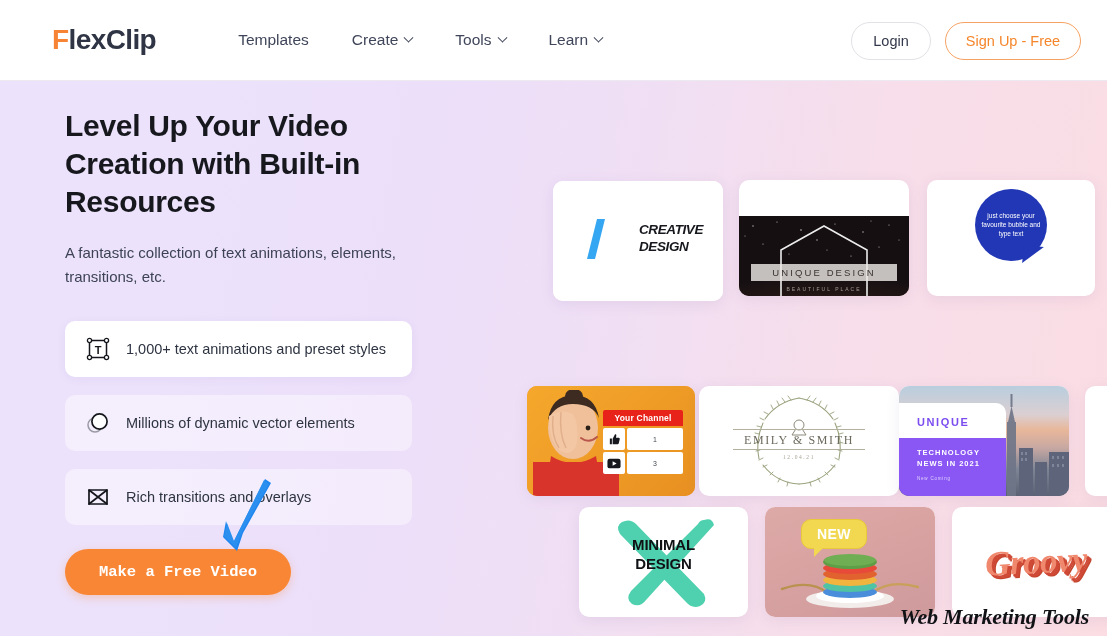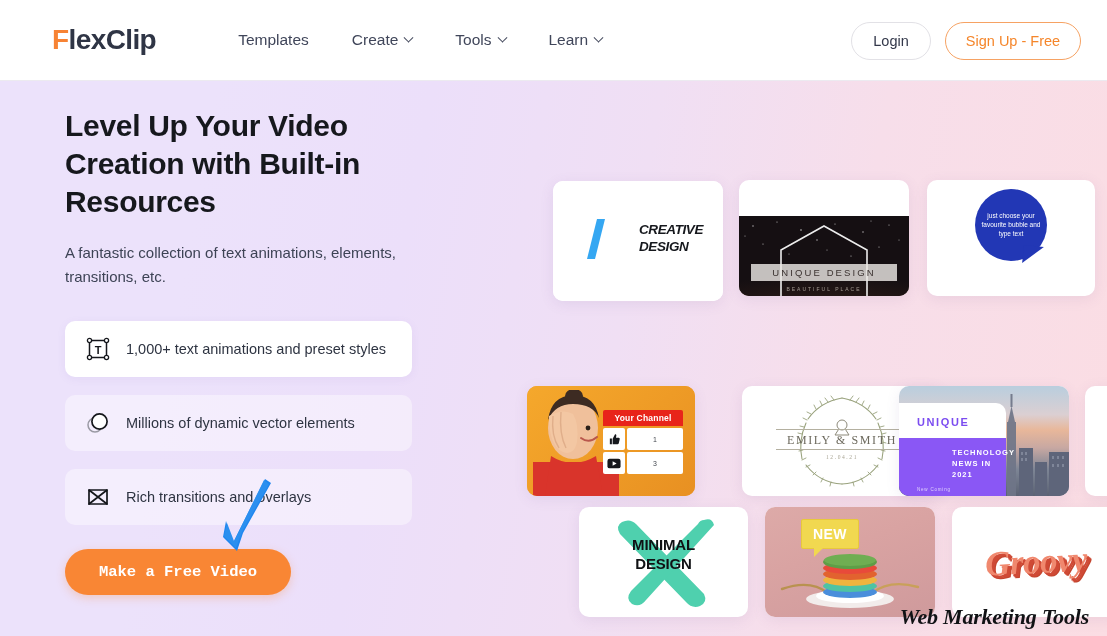--- a/index.html
+++ b/index.html
@@ -224,21 +224,21 @@
     width: 22px; background: #fff; border-radius: 2px;
     display: flex; align-items: center; justify-content: center;
     margin-right: 2px;
   }
   .channel-val {
     flex: 1; background: #fff; border-radius: 2px;
     display: flex; align-items: center; justify-content: center;
     font-size: 7px; color: #43484f;
   }
 
-  .c-wedding { left: 742px; top: 305px; width: 200px; height: 110px; }
+  .c-wedding { left: 699px; top: 305px; width: 200px; height: 110px; }
   .wed-name {
     position: absolute; left: 0; right: 0; top: 47px;
     text-align: center; font-size: 12px;
     font-family: "Liberation Serif", serif;
     letter-spacing: 1.6px; color: #6d6a5e;
   }
   .wed-rule {
     position: absolute; height: 1px; background: #b4b0a0;
     left: 34px; right: 34px;
   }
@@ -263,21 +263,21 @@
     background: #ffffff; border-radius: 0 10px 0 0;
     padding: 9px 0 8px 18px;
   }
   .tonight-top span { font-size: 11px; font-weight: bold; letter-spacing: 1.6px; color: #7b4cf0; }
   .tonight-body {
     background: #8a57f5; padding: 9px 0 11px 18px;
     border-radius: 0 0 10px 0;
   }
   .tonight-headline {
     font-size: 7.5px; line-height: 11px; letter-spacing: 1px;
-    color: #ffffff; font-weight: bold; margin-left: 35px;
+    color: #ffffff; font-weight: bold;
   }
   .tonight-small {
     margin-top: 7px; font-size: 4.5px; letter-spacing: .8px;
     color: rgba(255,255,255,0.72);
   }
   .tonight-time {
     margin-top: 21px; font-size: 13px; letter-spacing: 1px;
     color: rgba(255,255,255,0.82); font-weight: normal;
   }
 
@@ -293,21 +293,21 @@
     color: #101114; letter-spacing: -0.2px;
   }
 
   .c-new { left: 765px; top: 426px; width: 170px; height: 110px; }
   .new-bg {
     position: absolute; inset: 0;
     background: linear-gradient(160deg,#ddaaa8 0%, #d9a3a2 40%, #cf9a9c 100%);
   }
   .new-bubble {
     position: absolute; left: 36px; top: 12px;
-    width: 58px; height: 30px; border-radius: 2px;
+    width: 66px; height: 30px; border-radius: 10px;
     background: #f1d850; border: 1.5px solid #e8c93a;
     display: flex; align-items: center; justify-content: center;
   }
   .new-bubble span { font-size: 14px; font-weight: bold; color: #ffffff; letter-spacing: .5px; }
   .new-bubble:after {
     content: ""; position: absolute; left: 12px; bottom: -9px;
     border-top: 10px solid #f1d850;
     border-right: 10px solid transparent;
   }
   .new-plate { position: absolute; left: 50%; bottom: 6px; transform: translateX(-50%); }

